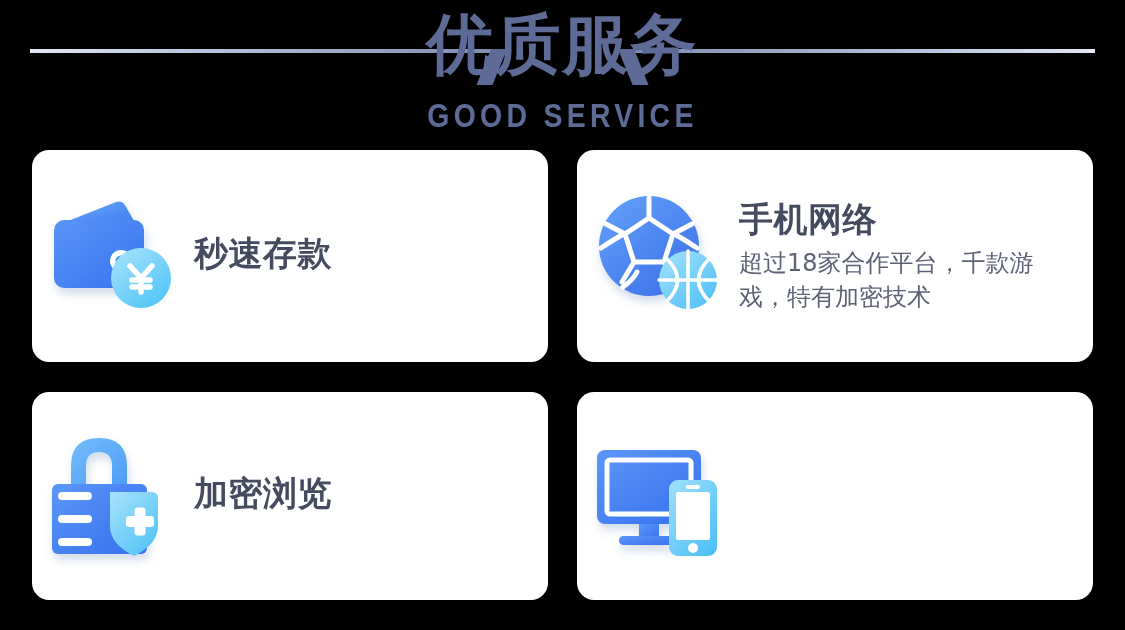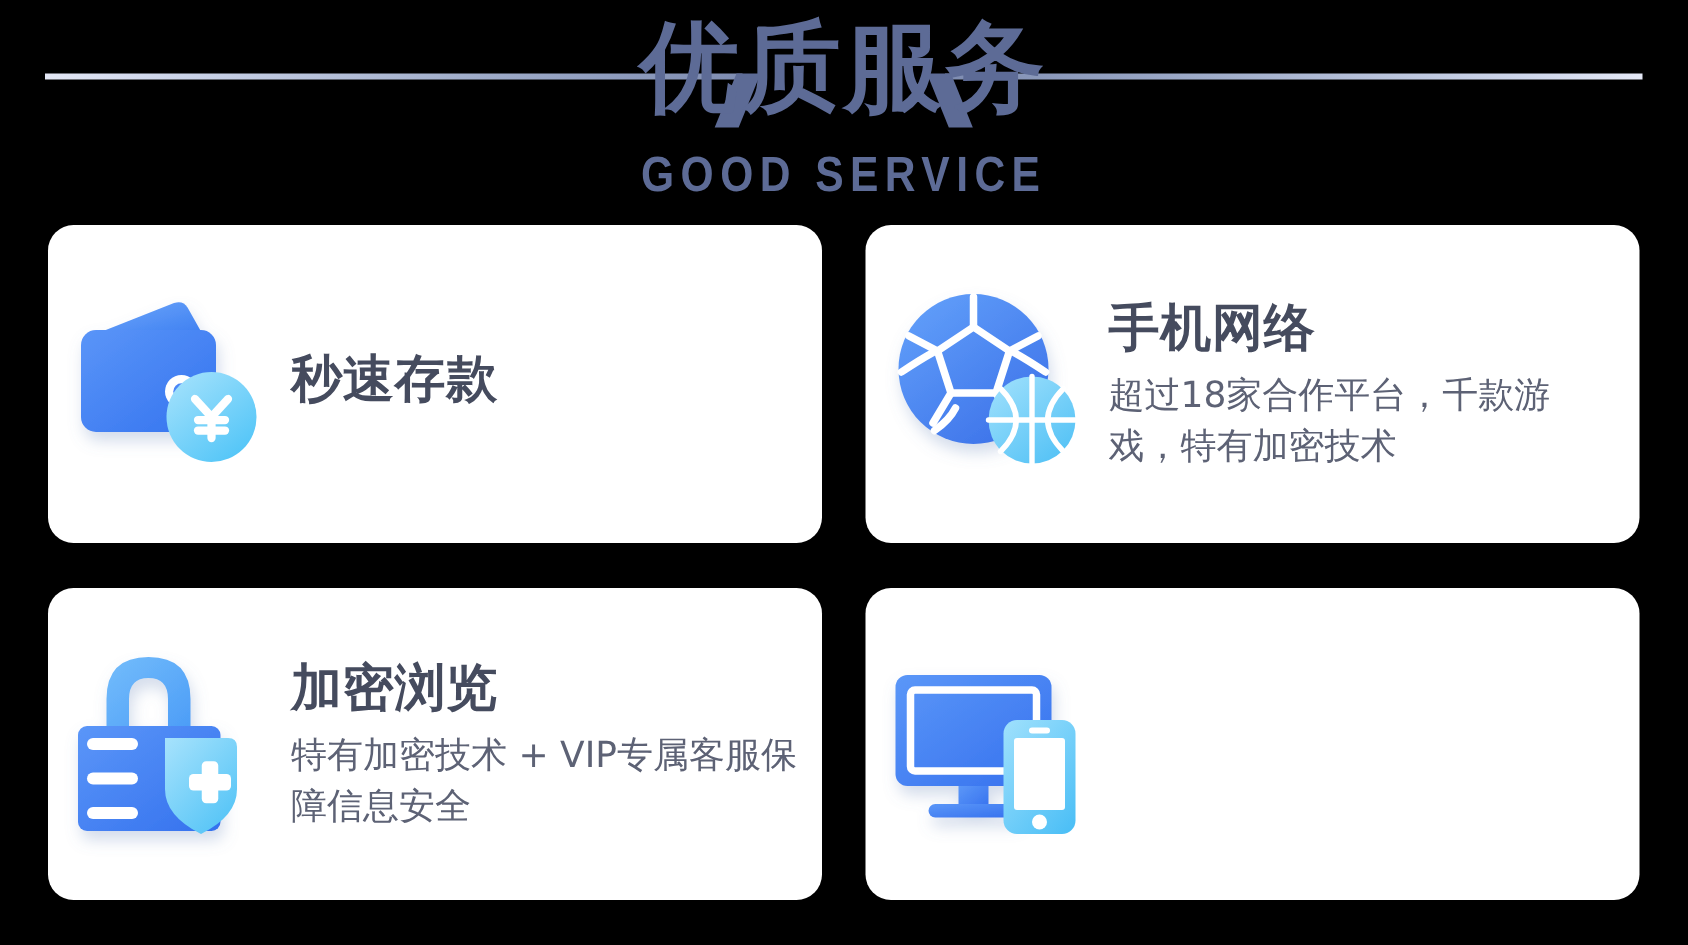--- a/index.html
+++ b/index.html
@@ -281,21 +281,20 @@
           </g>
           <path d="M70 70 L112 70 Q118 70 118 76 L118 104 Q118 122 94 134 Q70 122 70 104 L70 76 Q70 70 70 70 Z" fill="url(#shieldGrad)" transform="translate(-6,-6)"></path>
           <g fill="#ffffff">
             <rect x="80" y="88" width="28" height="11" rx="3"></rect>
             <rect x="88.5" y="79.5" width="11" height="28" rx="3"></rect>
           </g>
         </svg>
       </div>
       <div class="card-text">
         <div class="card-title">加密浏览</div>
-        <div class="card-desc">特有加密技术 + VIP专属客服保障信息安全</div>
       </div>
     </div>
 
     <div class="card">
       <div class="card-icon">
         <svg class="icon-svg" viewBox="0 0 136 136">
           <defs>
             <linearGradient id="monGrad" x1="0" y1="0" x2="1" y2="1">
               <stop offset="0%" stop-color="#5b97f8"></stop>
               <stop offset="100%" stop-color="#3570ee"></stop>

